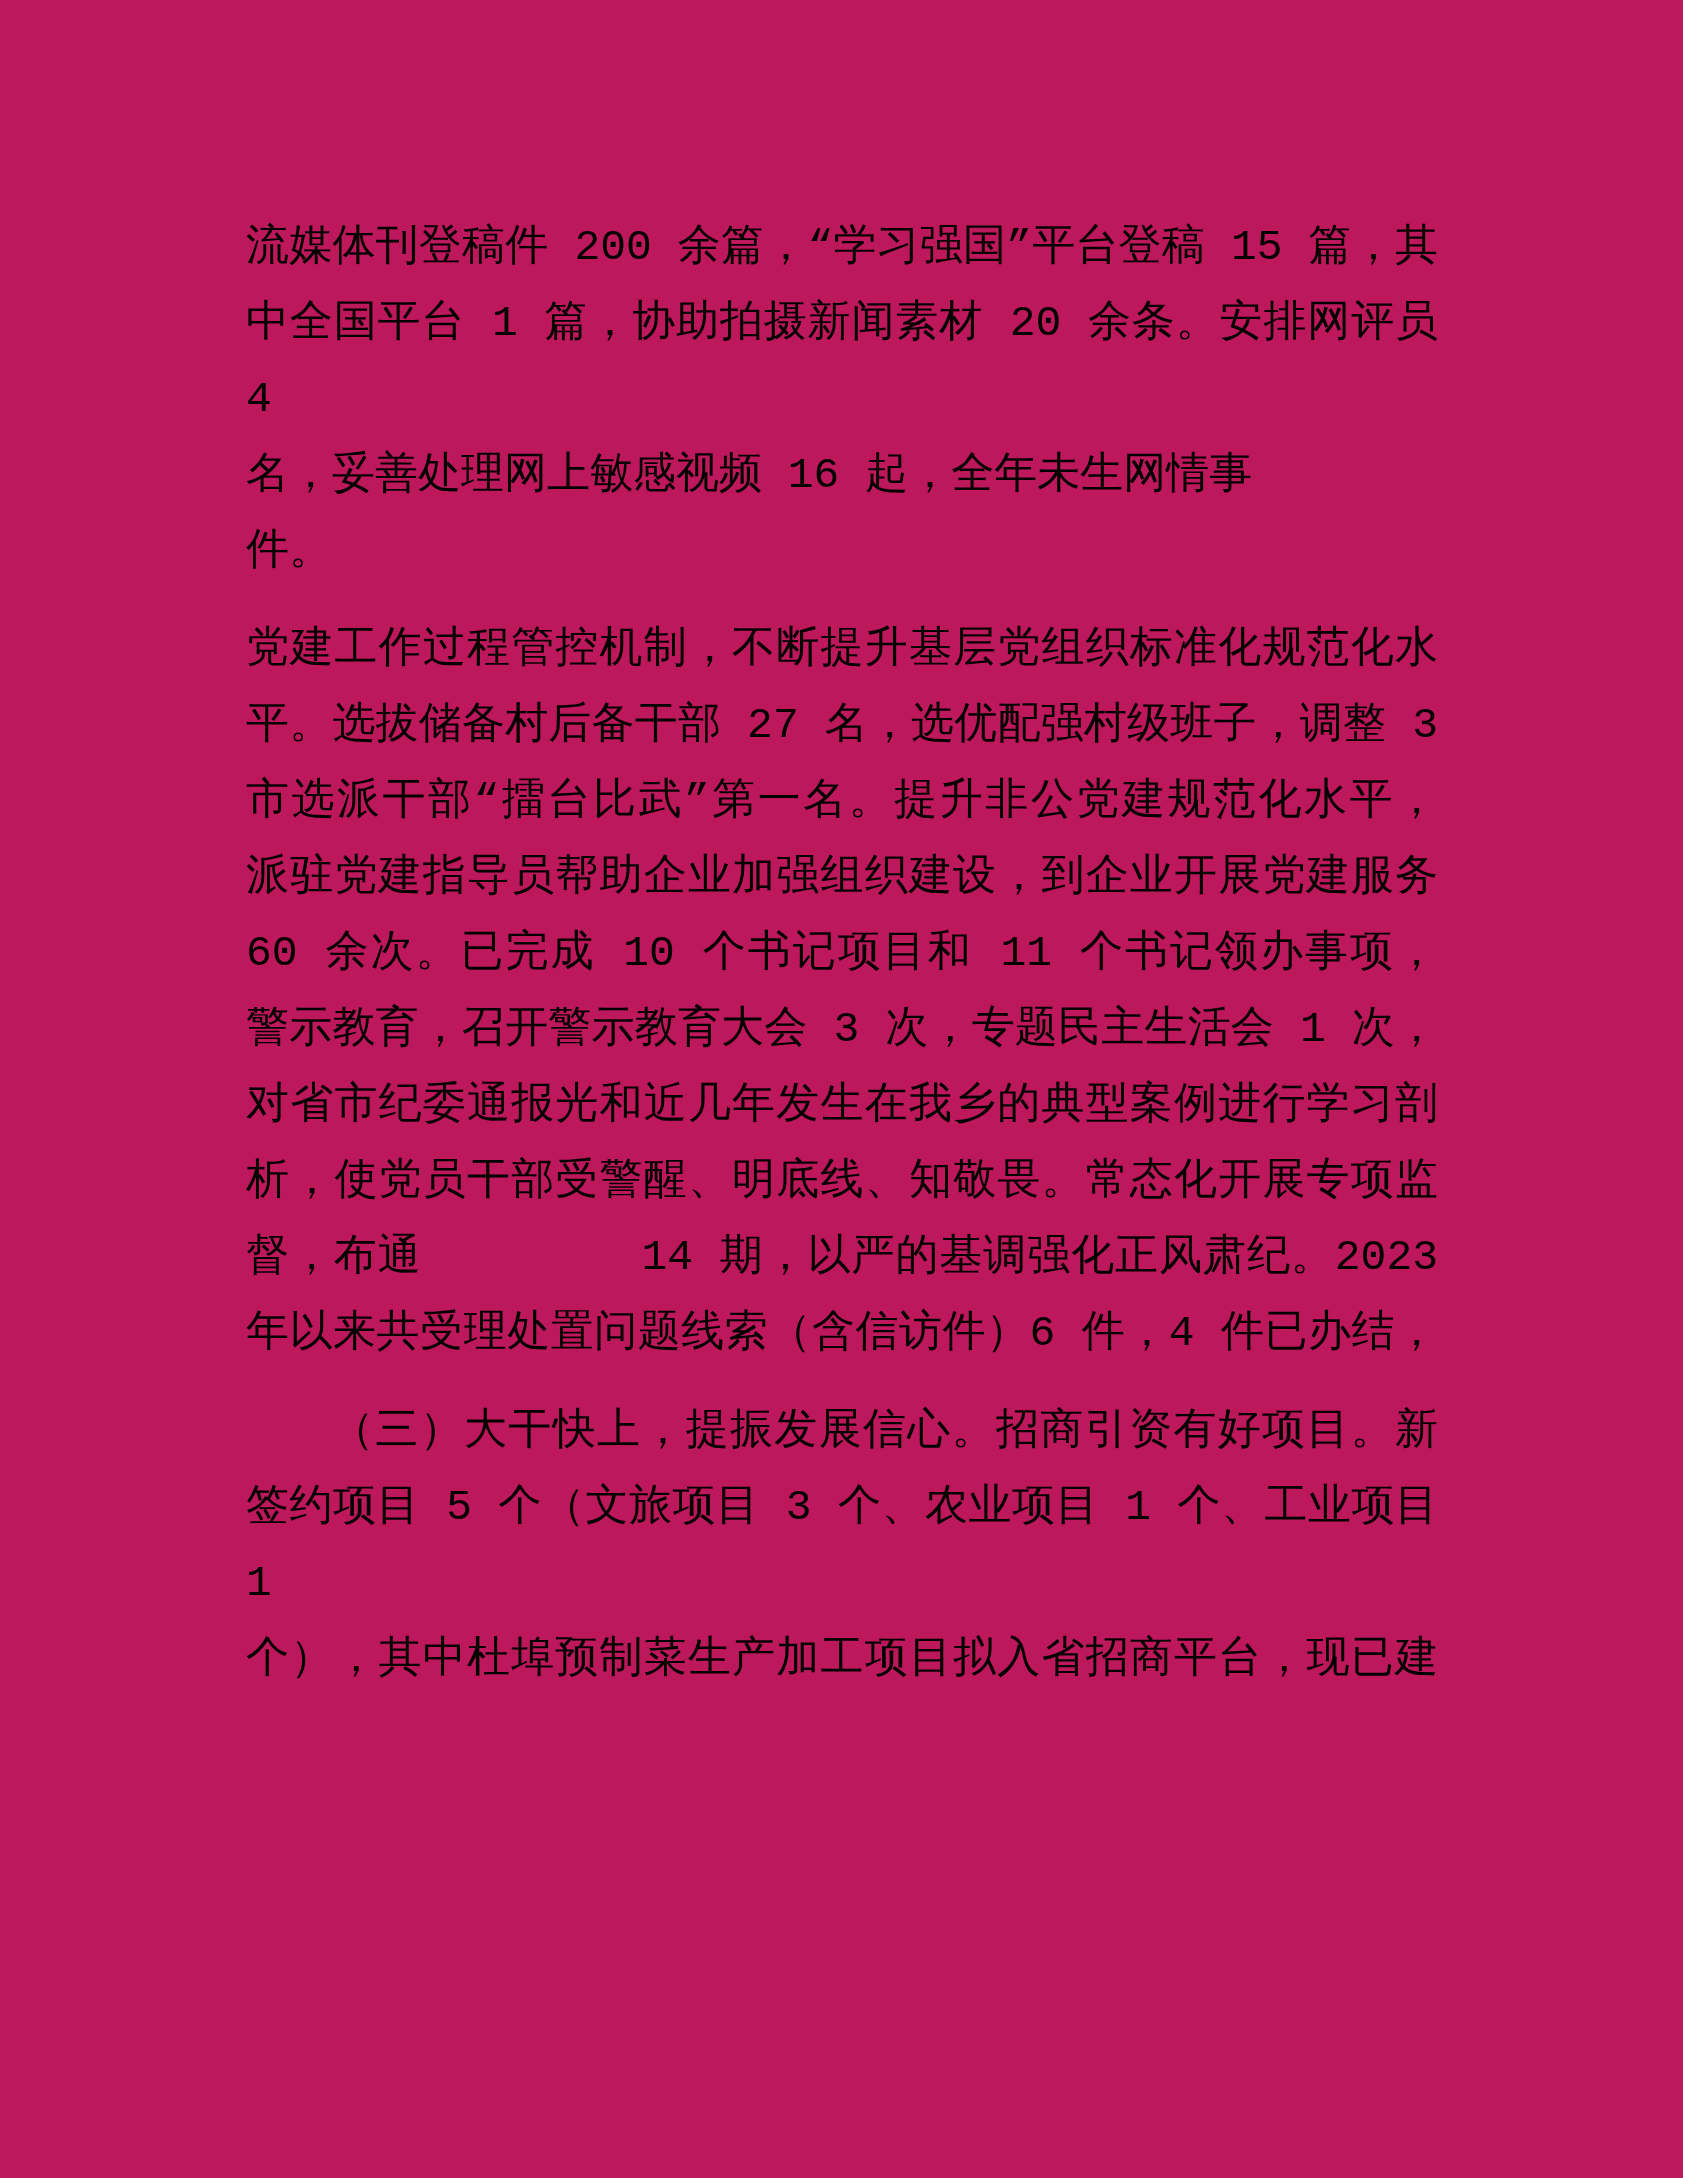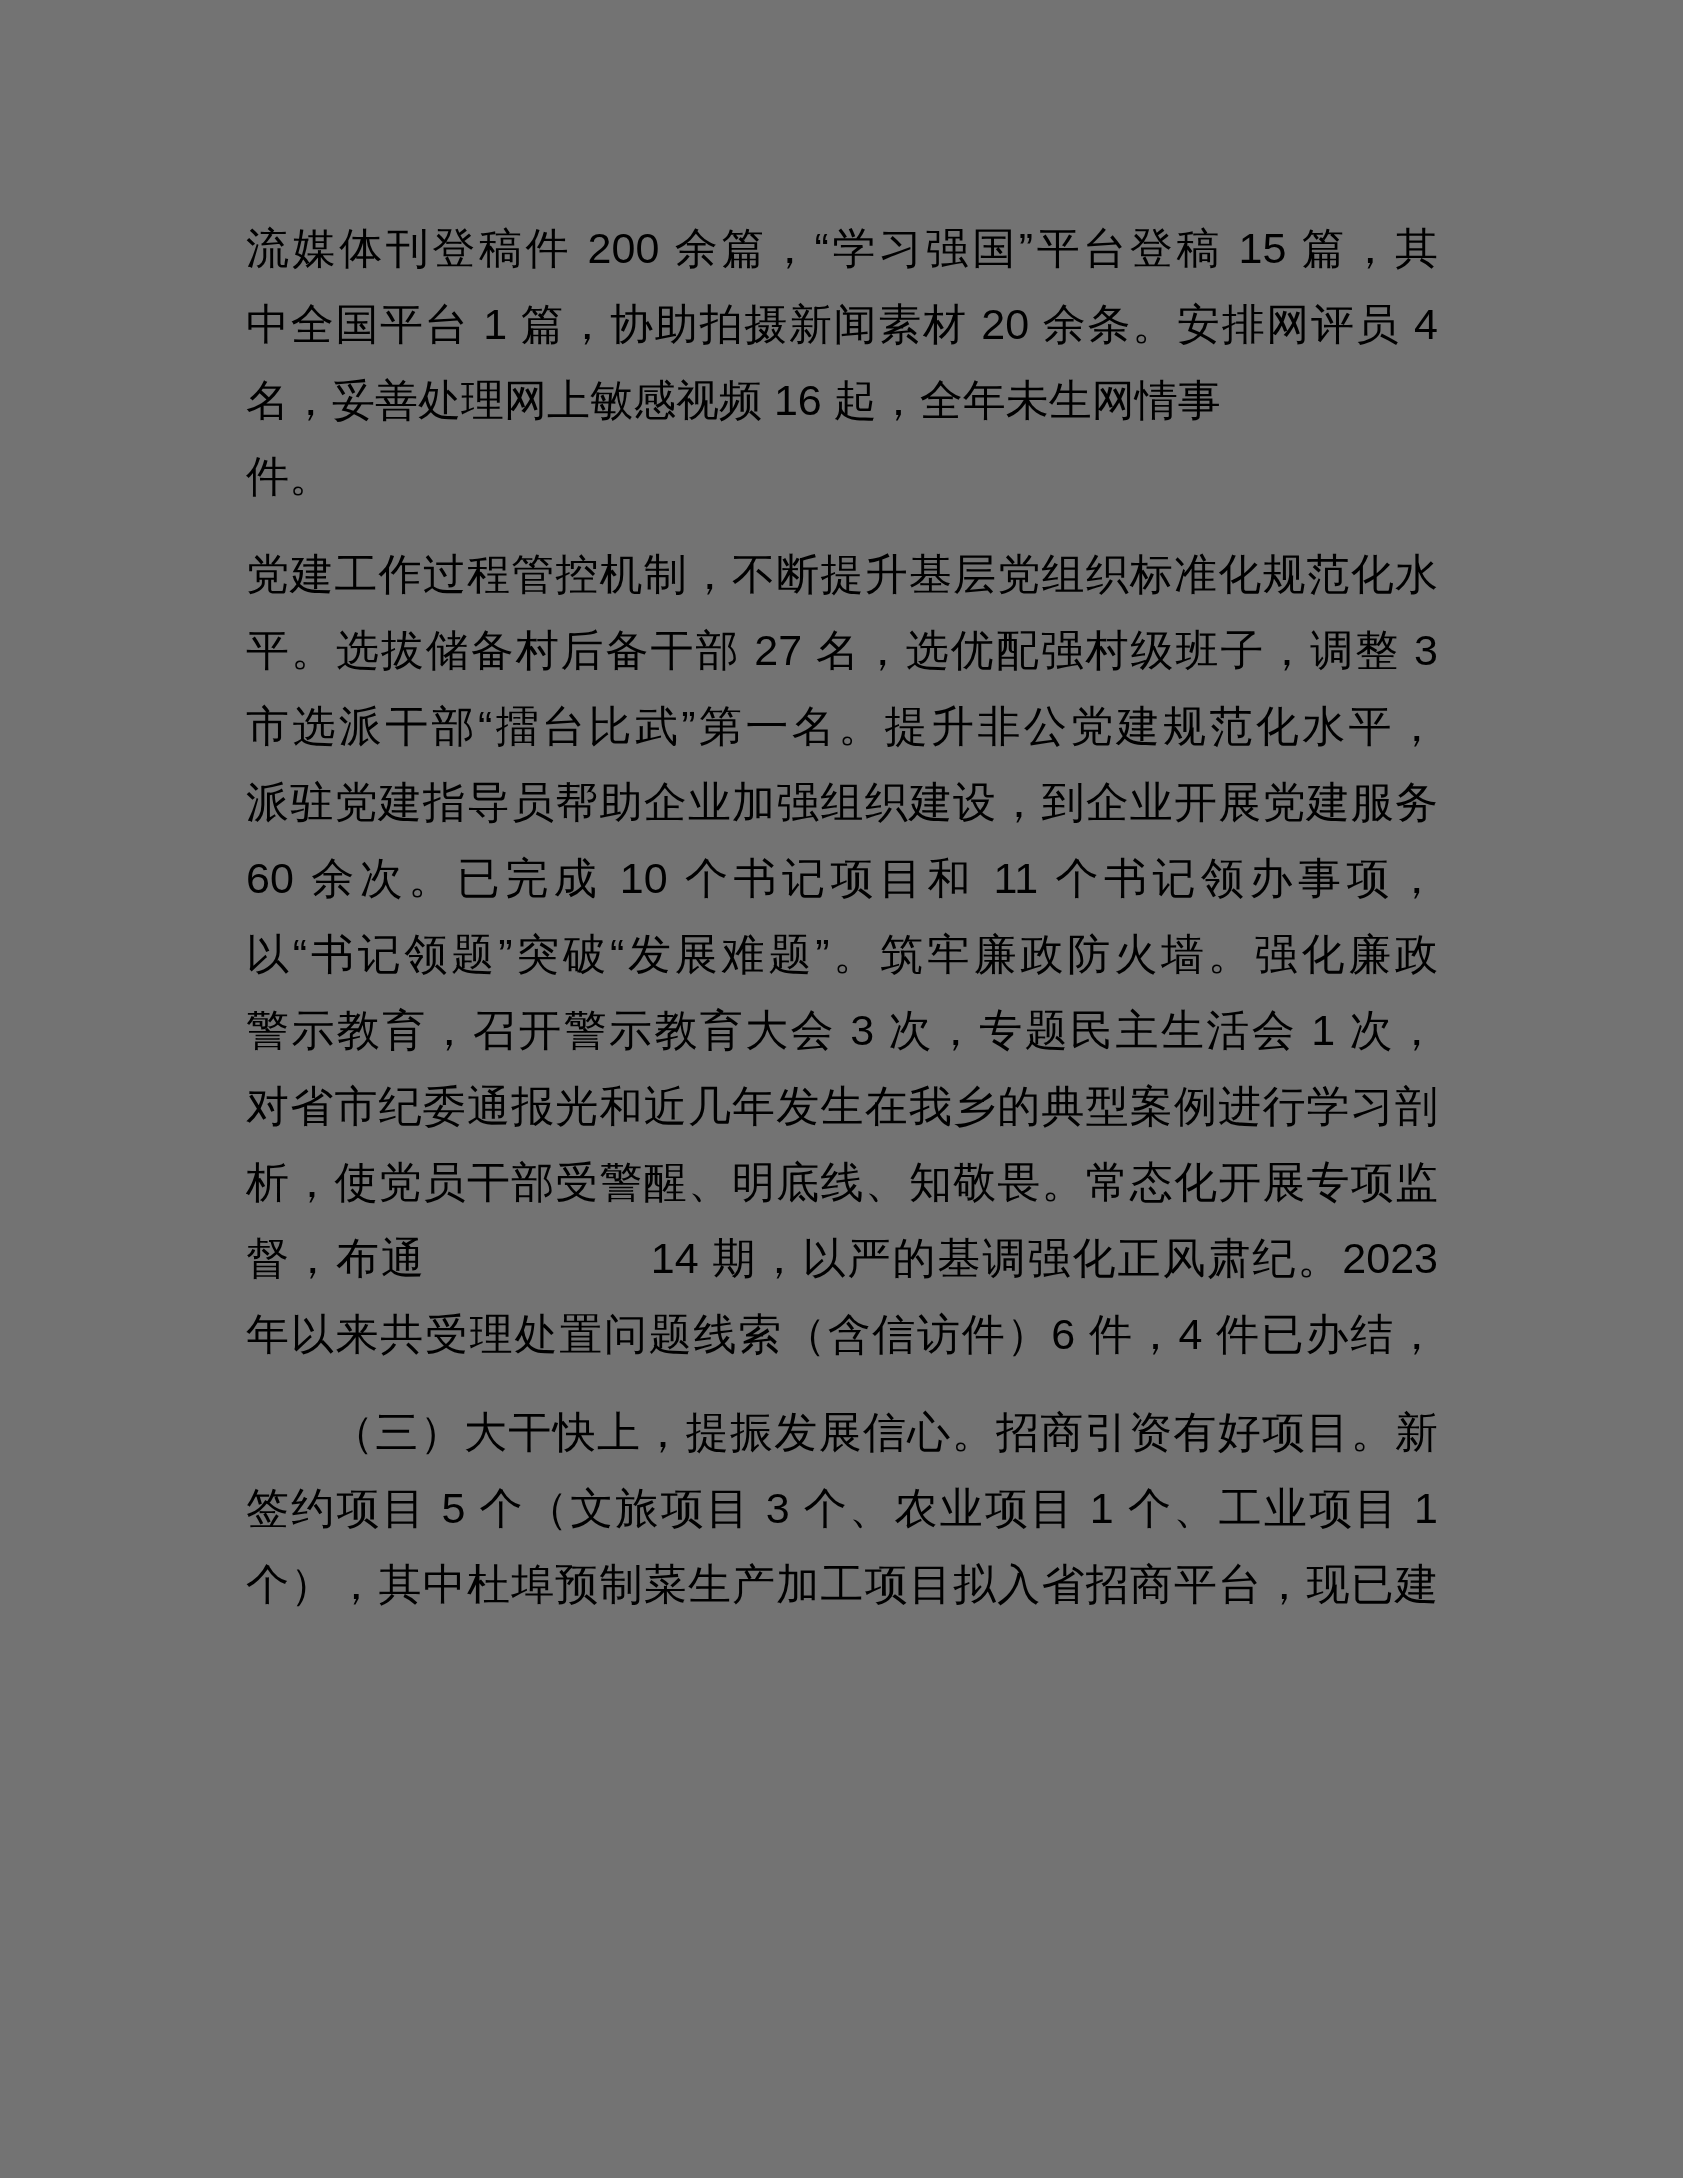--- a/index.html
+++ b/index.html
@@ -4,23 +4,23 @@
 <style>
   html, body {
     margin: 0;
     padding: 0;
     background: #ffffff;
   }
   .page {
     position: relative;
     width: 1683px;
     height: 2178px;
-    background: #737373;
+    background: #be185d;
     overflow: hidden;
-    font-family: Liberation Sans, sans-serif;
+    font-family: Liberation Mono, monospace;
   }
   .content {
     position: absolute;
     left: 246px;
     top: 210px;
     width: 1192px;
     color: #000000;
     font-size: 43px;
     line-height: 76px;
     font-weight: 400;
@@ -54,21 +54,20 @@
       <div class="line left">名，妥善处理网上敏感视频 16 起，全年未生网情事</div>
       <div class="line left">件。</div>
     </div>
 
     <div class="para">
       <div class="line">党建工作过程管控机制，不断提升基层党组织标准化规范化水</div>
       <div class="line">平。选拔储备村后备干部 27 名，选优配强村级班子，调整 3</div>
       <div class="line">市选派干部“擂台比武”第一名。提升非公党建规范化水平，</div>
       <div class="line">派驻党建指导员帮助企业加强组织建设，到企业开展党建服务</div>
       <div class="line">60 余次。已完成 10 个书记项目和 11 个书记领办事项，</div>
-      <div class="line">以“书记领题”突破“发展难题”。筑牢廉政防火墙。强化廉政</div>
       <div class="line">警示教育，召开警示教育大会 3 次，专题民主生活会 1 次，</div>
       <div class="line">对省市纪委通报光和近几年发生在我乡的典型案例进行学习剖</div>
       <div class="line">析，使党员干部受警醒、明底线、知敬畏。常态化开展专项监</div>
       <div class="line">督，布通　　　　　14 期，以严的基调强化正风肃纪。2023</div>
       <div class="line">年以来共受理处置问题线索（含信访件）6 件，4 件已办结，</div>
     </div>
 
     <div class="para">
       <div class="line indent">（三）大干快上，提振发展信心。招商引资有好项目。新</div>
       <div class="line">签约项目 5 个（文旅项目 3 个、农业项目 1 个、工业项目 1</div>

